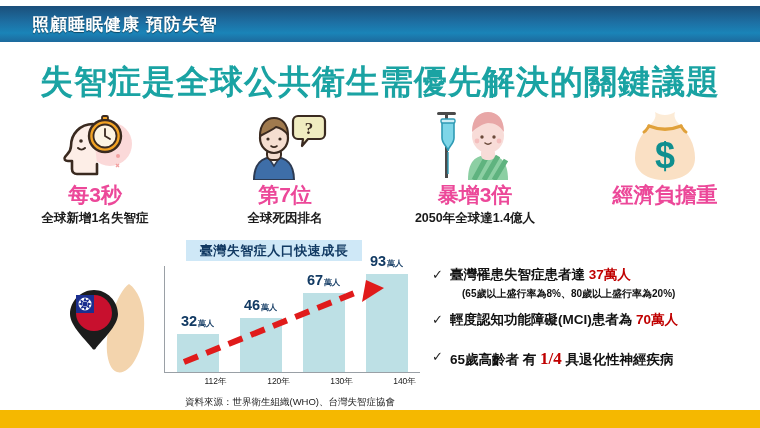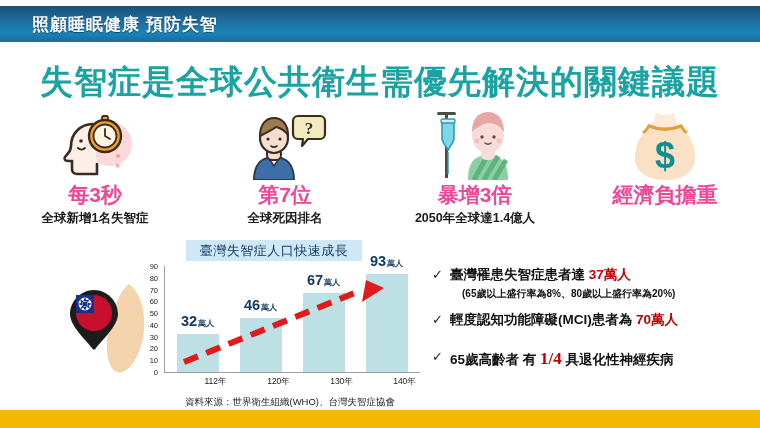--- a/index.html
+++ b/index.html
@@ -38,21 +38,21 @@
   }
   .stat-sub{
     margin-top:5px;font-size:12.5px;font-weight:bold;color:#1a1a1a;white-space:nowrap;
   }
 
   
   .chart-wrap{position:absolute;left:120px;top:240px;width:310px;height:155px;}
   .chart-banner{
     position:absolute;left:66px;top:0;width:176px;height:21px;
     background:#cfe8f7;display:flex;align-items:center;justify-content:center;
-    font-size:13px;font-weight:normal;color:#123a63;letter-spacing:.5px;
+    font-size:13px;font-weight:bold;color:#123a63;letter-spacing:.5px;
   }
   .plot{position:absolute;left:46px;top:26px;width:252px;height:106px;}
   .axis-y{
     position:absolute;left:0;top:26px;width:42px;height:106px;
   }
   .ytick{
     position:absolute;right:4px;font-size:7.5px;color:#1a1a1a;
     transform:translateY(-50%);text-align:right;width:38px;
   }
   .axis-line-y{position:absolute;left:44px;top:26px;width:1px;height:107px;background:#9aa0a6;}
@@ -197,32 +197,20 @@
         <path d="M35 37 l-3.6 -2.4 l2.2 -2.2 z"></path>
         <path d="M25 37 l2.4 -3.6 l2.2 2.2 z"></path>
         <path d="M35 27 l-2.4 3.6 l-2.2 -2.2 z"></path>
       </g>
     </svg>
   </div>
 
   <div class="chart-wrap">
     <div class="chart-banner">臺灣失智症人口快速成長</div>
 
-    <div class="axis-y">
-        <div class="ytick" style="top: 0px;">90</div>
-        <div class="ytick" style="top: 11.7778px;">80</div>
-        <div class="ytick" style="top: 23.5556px;">70</div>
-        <div class="ytick" style="top: 35.3333px;">60</div>
-        <div class="ytick" style="top: 47.1111px;">50</div>
-        <div class="ytick" style="top: 58.8889px;">40</div>
-        <div class="ytick" style="top: 70.6667px;">30</div>
-        <div class="ytick" style="top: 82.4444px;">20</div>
-        <div class="ytick" style="top: 94.2222px;">10</div>
-        <div class="ytick" style="top: 106px;">0</div>
-      </div>
     <div class="axis-line-y"></div>
     <div class="axis-line-x"></div>
 
     <div class="bars">
         <div class="barcell">
           <div class="bar-label" style="bottom: 41.6889px;"><span class="v">32</span><span class="u">萬人</span></div>
           <div class="bar" style="height: 37.6889px; background: rgb(189, 224, 229);"></div>
         </div>
         <div class="barcell">
           <div class="bar-label" style="bottom: 58.1778px;"><span class="v">46</span><span class="u">萬人</span></div>

